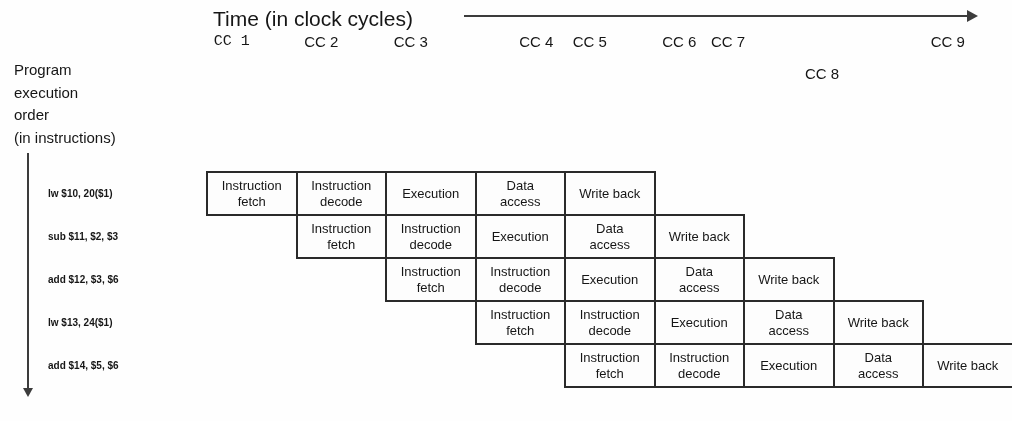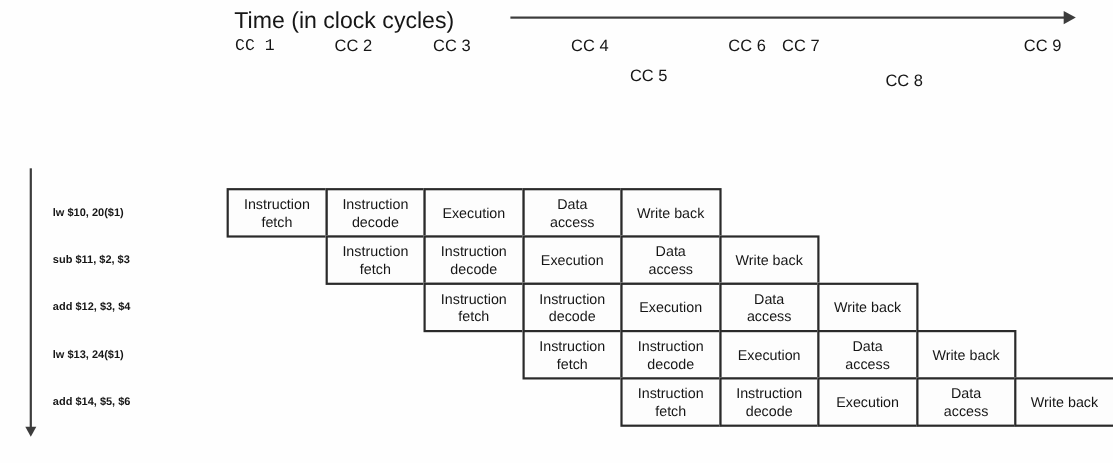--- a/index.html
+++ b/index.html
@@ -50,27 +50,33 @@
 
   <div class="time-label">Time (in clock cycles)</div>
   <div class="time-arrow-line"></div>
   <div class="time-arrow-head"></div>
 
   <div id="cc-row">
       <span class="cc-label" style="left: 231.75px; font-family: Liberation Mono, monospace;">CC 1</span>
       <span class="cc-label" style="left: 321.25px;">CC 2</span>
       <span class="cc-label" style="left: 410.75px; text-align: right;">CC 3</span>
       <span class="cc-label" style="left: 500.25px; margin-left: 36px;">CC 4</span>
-      <span class="cc-label" style="left: 589.75px; margin-top: 28px;">CC 5</span>
+      <span class="cc-label" style="left: 589.75px;">CC 5</span>
       <span class="cc-label" style="left: 679.25px; text-align: center;">CC 6</span>
       <span class="cc-label" style="left: 728px;">CC 7</span>
       <span class="cc-label" style="left: 822px; margin-top: 32px;">CC 8</span>
       <span class="cc-label" style="left: 947.75px;">CC 9</span>
     </div>
 
+  <div class="program-label">
+    <span>Program</span>
+    <span>execution</span>
+    <span>order</span>
+    <span>(in instructions)</span>
+  </div>
   <div class="program-arrow-line"></div>
   <div class="program-arrow-head"></div>
 
   <div id="grid">
       <div class="instr-label" style="top: 171px;">lw $10, 20($1)</div>
       <div class="stage-row" style="left: 190px; top: 171px;">
         <div class="stage-cell">
           <span class="stage-line">Instruction</span>
           <span class="stage-line">fetch</span>
         </div>
@@ -103,21 +109,21 @@
           <span class="stage-line">Execution</span>
         </div>
         <div class="stage-cell">
           <span class="stage-line">Data</span>
           <span class="stage-line">access</span>
         </div>
         <div class="stage-cell">
           <span class="stage-line">Write back</span>
         </div>
       </div>
-      <div class="instr-label" style="top: 257px;">add $12, $3, $4</div>
+      <div class="instr-label" style="top: 257px;">add $12, $3, $6</div>
       <div class="stage-row" style="left: 369px; top: 257px;">
         <div class="stage-cell">
           <span class="stage-line">Instruction</span>
           <span class="stage-line">fetch</span>
         </div>
         <div class="stage-cell">
           <span class="stage-line">Instruction</span>
           <span class="stage-line">decode</span>
         </div>
         <div class="stage-cell">

